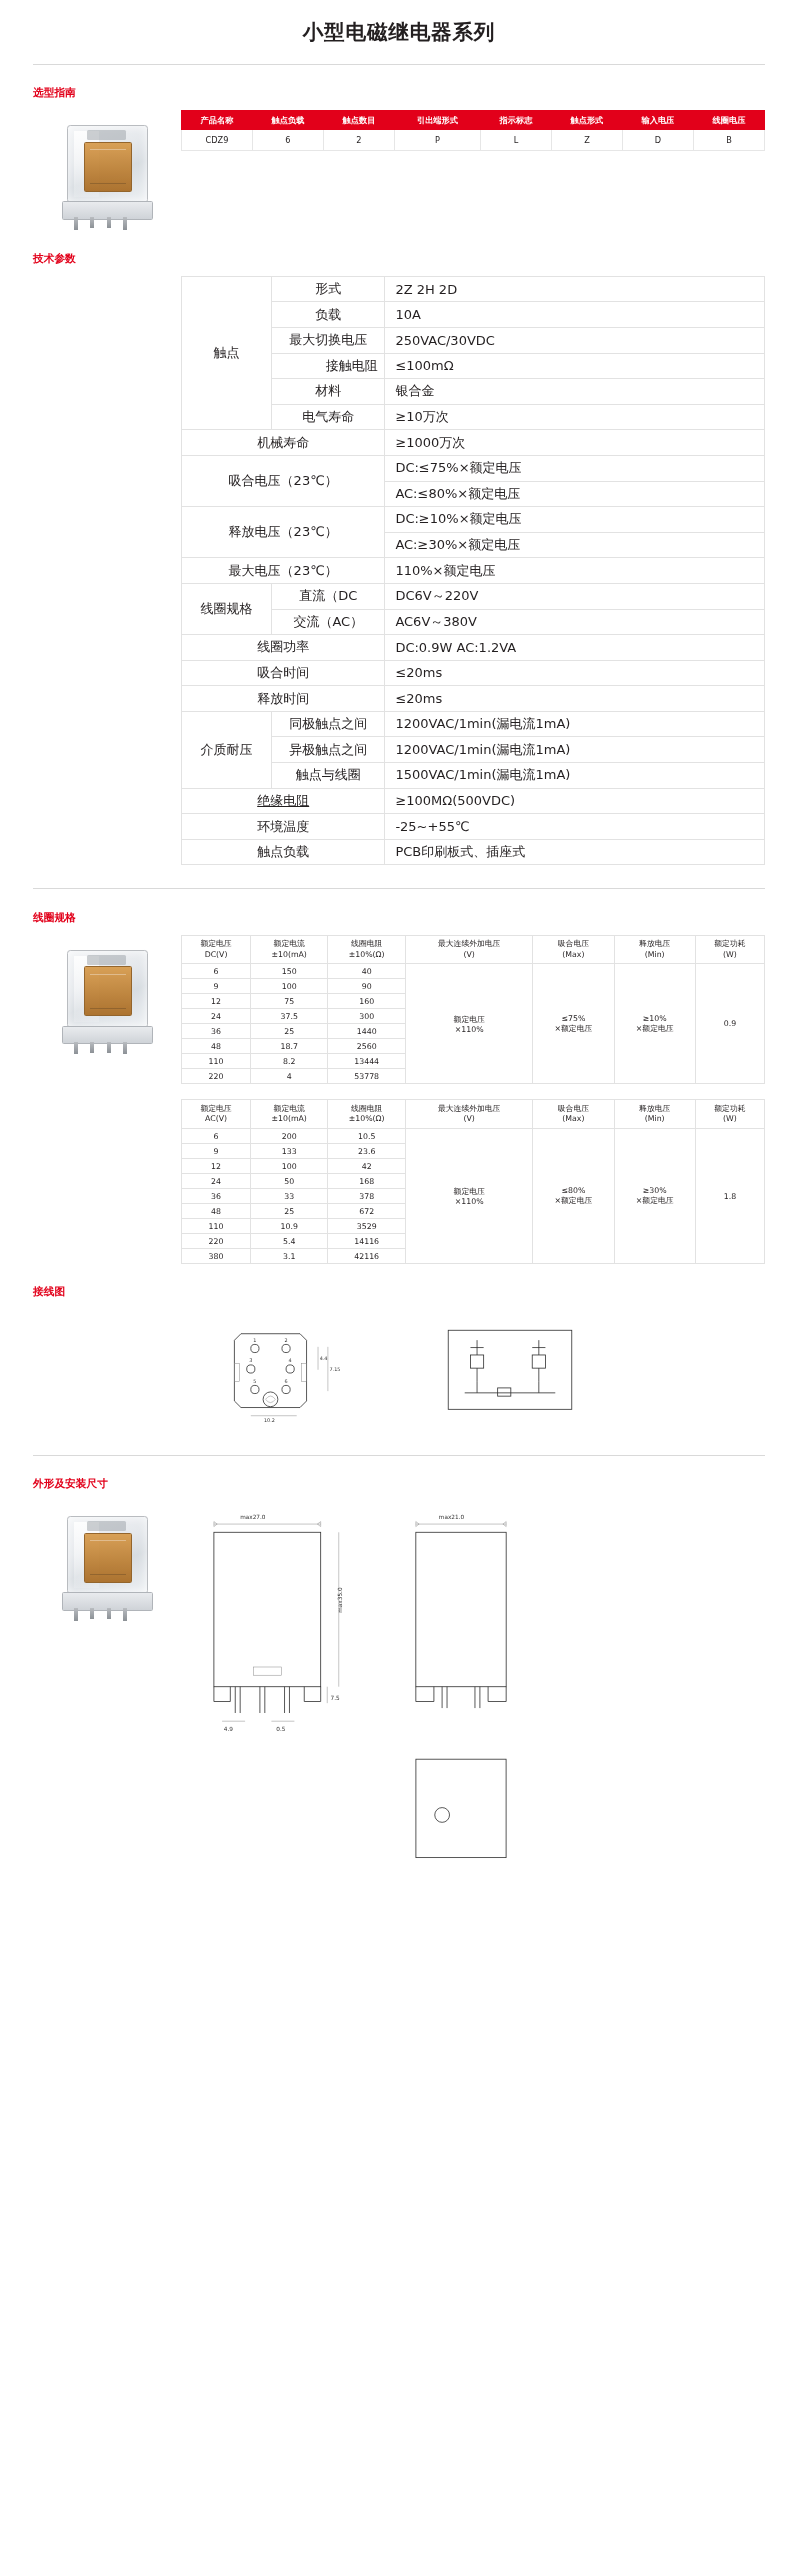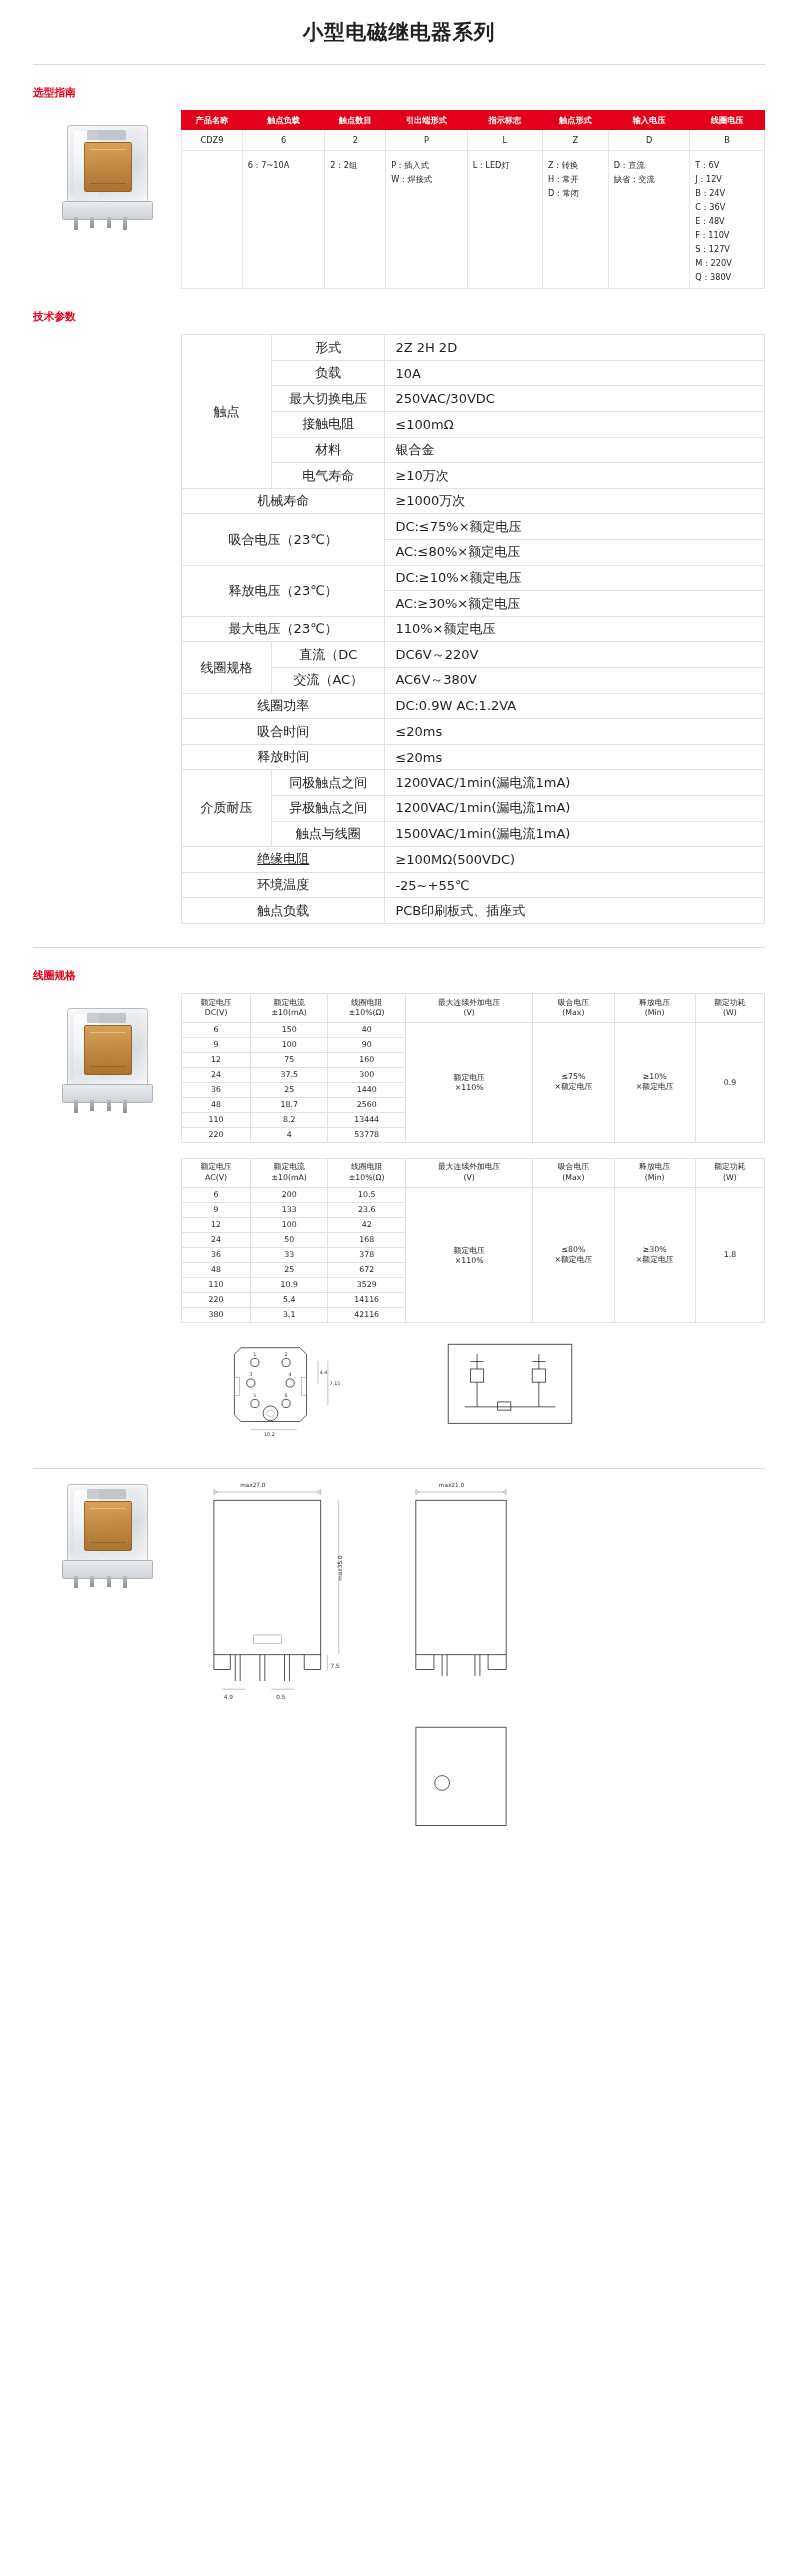--- a/index.html
+++ b/index.html
@@ -98,42 +98,20 @@
             <tr class="codes" id="sel-codes">
                 <td>CDZ9</td>
                 <td>6</td>
                 <td>2</td>
                 <td>P</td>
                 <td>L</td>
                 <td>Z</td>
                 <td>D</td>
                 <td>B</td>
               </tr>
-            <tr class="desc" id="sel-desc">
-                <td style="white-space: pre-line;"></td>
-                <td style="white-space: pre-line;">6：7~10A</td>
-                <td style="white-space: pre-line;">2：2组</td>
-                <td style="white-space: pre-line;">P：插入式
-W：焊接式</td>
-                <td style="white-space: pre-line;">L：LED灯</td>
-                <td style="white-space: pre-line;">Z：转换
-H：常开
-D：常闭</td>
-                <td style="white-space: pre-line;">D：直流
-缺省：交流</td>
-                <td style="white-space: pre-line;">T：6V
-J：12V
-B：24V
-C：36V
-E：48V
-F：110V
-S：127V
-M：220V
-Q：380V</td>
-              </tr>
           </tbody>
         </table>
       </div>
     </div>
   </div>
 
   <div class="sect">
     <div class="sect-title">技术参数</div>
     <div class="row">
       <div class="photo-col"></div>
@@ -147,21 +125,21 @@
               </tr>
               <tr>
                 <td class="lbl2" style="white-space: pre-line;">负载</td>
                 <td class="val" style="white-space: pre-line;">10A</td>
               </tr>
               <tr>
                 <td class="lbl2" style="white-space: pre-line;">最大切换电压</td>
                 <td class="val" style="white-space: pre-line;">250VAC/30VDC</td>
               </tr>
               <tr>
-                <td class="lbl2" style="white-space: pre-line;">接触电阻</td>
+                <td class="lbl2" style="white-space: pre-line; text-align: right;">接触电阻</td>
                 <td class="val" style="white-space: pre-line;">≤100mΩ</td>
               </tr>
               <tr>
                 <td class="lbl2" style="white-space: pre-line;">材料</td>
                 <td class="val" style="white-space: pre-line;">银合金</td>
               </tr>
               <tr>
                 <td class="lbl2" style="white-space: pre-line;">电气寿命</td>
                 <td class="val" style="white-space: pre-line;">≥10万次</td>
               </tr>
@@ -398,20 +376,21 @@
                 <td>3.1</td>
                 <td>42116</td>
               </tr>
             </tbody>
         </table>
       </div>
     </div>
   </div>
 
   <div class="sect">
+    <div class="sect-title">接线图</div>
     <div class="wire-wrap">
       <div class="socket">
         <svg width="123" height="103" viewBox="0 0 150 125">
           <path class="blk" d="M28 14 L100 14 L108 22 L108 96 L100 104 L28 104 L20 96 L20 22 Z"></path>
           <rect class="thin" x="20" y="50" width="6" height="22"></rect>
           <rect class="thin" x="102" y="50" width="6" height="22"></rect>
           <circle class="blk" cx="45" cy="32" r="5"></circle>
             <text class="ftxt6" x="43" y="24">1</text>
           <circle class="blk" cx="83" cy="32" r="5"></circle>
             <text class="ftxt6" x="81" y="24">2</text>
@@ -450,20 +429,21 @@
             <line x1="45" y1="72" x2="45" y2="86"></line>
             <line x1="120" y1="72" x2="120" y2="86"></line>
           </g>
         </svg>
       </div>
     </div>
   </div>
   <div class="rule" style="margin-top:21.4px"></div>
 
   <div class="sect">
+    <div class="sect-title">外形及安装尺寸</div>
     <div class="row">
       <div class="photo-col">
         <div class="relay">
           <div class="cap"></div>
           <div class="coil"></div>
           <div class="core"></div>
           <div class="base"></div>
           <div class="pin p1"></div>
           <div class="pin p2 l"></div>
           <div class="pin p3 l"></div>

